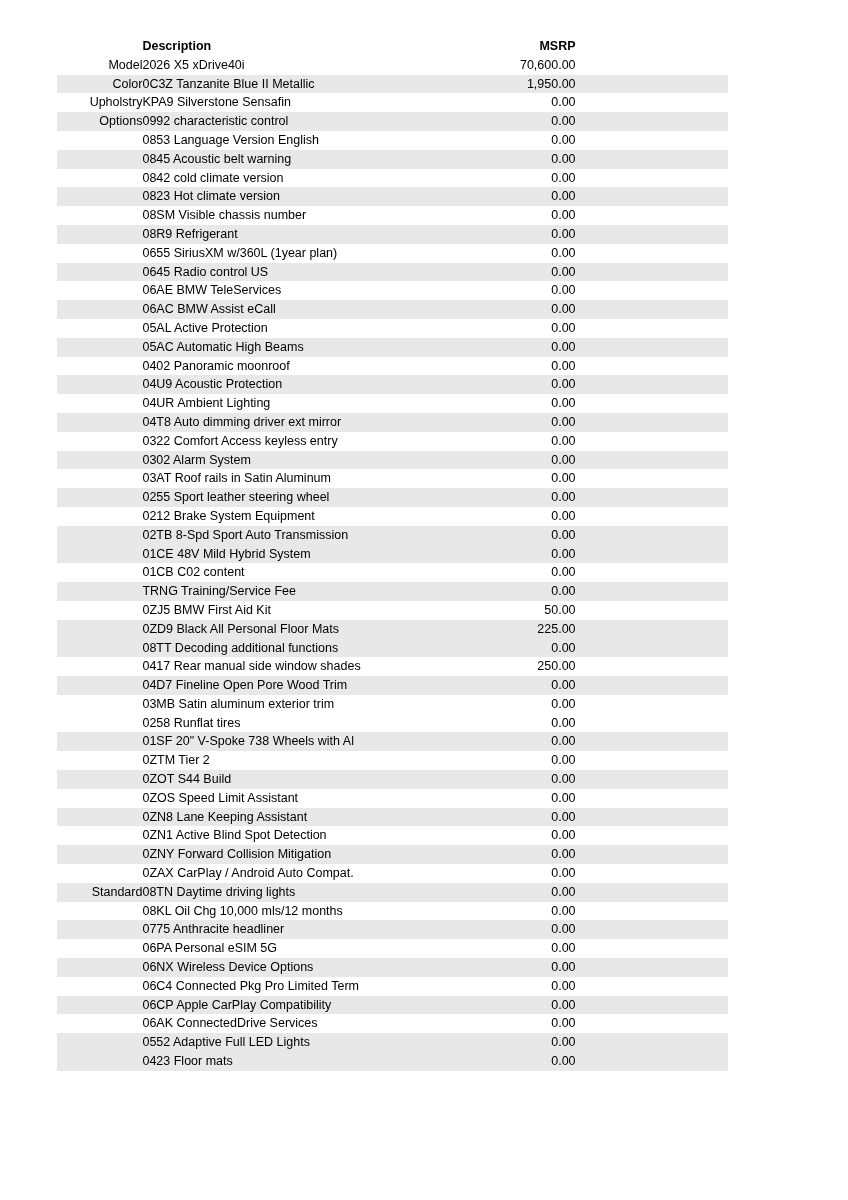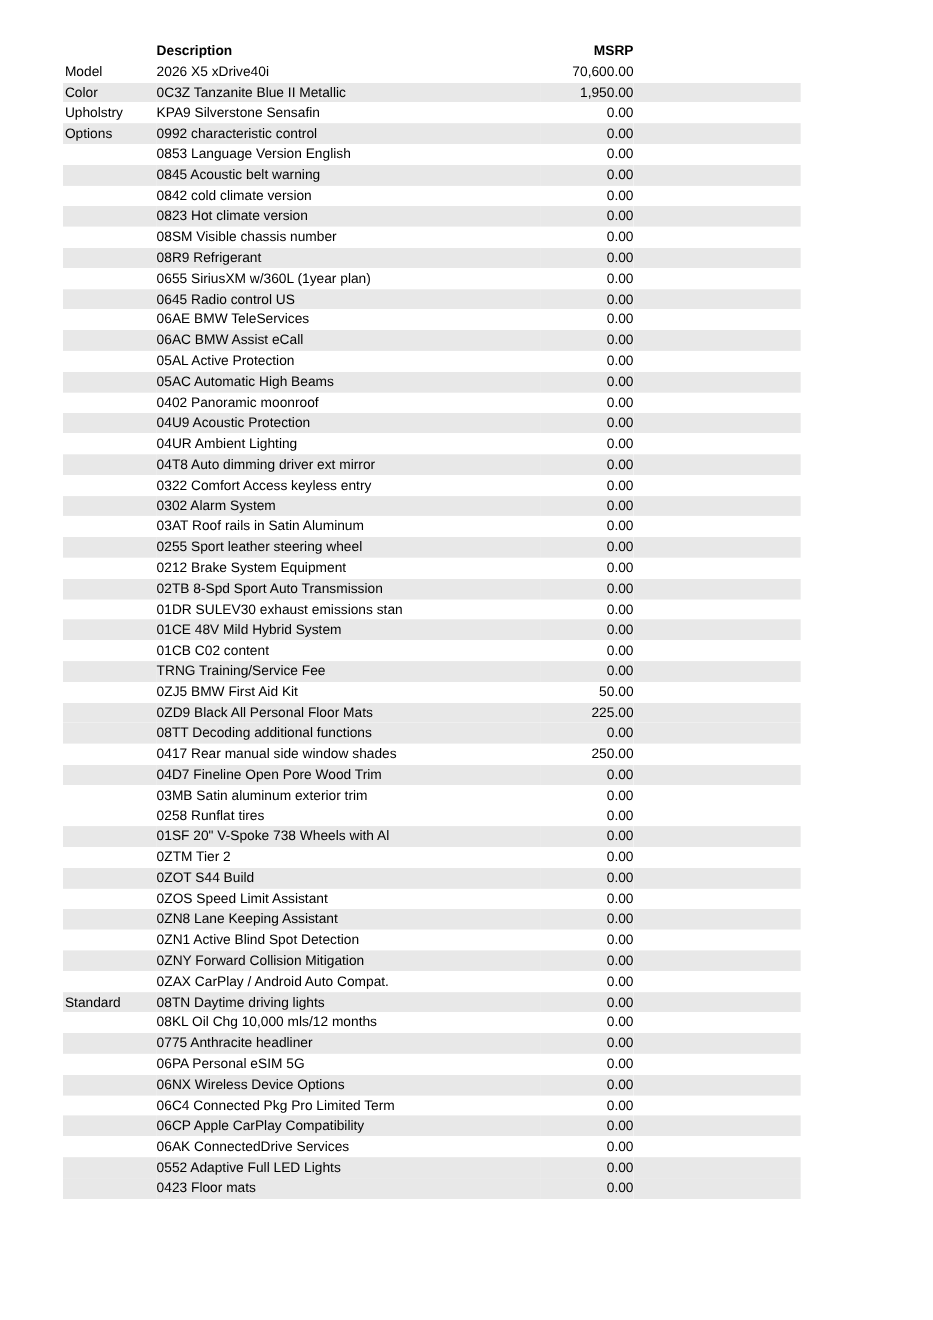--- a/index.html
+++ b/index.html
@@ -25,21 +25,21 @@
   th, td {
     padding: 0;
     height: 18.8px;
     line-height: 18.8px;
     font-size: 12.5px;
     white-space: nowrap;
     overflow: hidden;
     vertical-align: middle;
   }
   th { font-weight: bold; }
-  .cat  { width: 91px;  text-align: left;  padding-left: 2px; margin-top: 25px; }
+  .cat  { width: 91px;  text-align: right;  padding-left: 2px; margin-top: 25px; }
   .desc { width: 372px; text-align: left;  }
   .msrp { width: 90px;  text-align: right; }
   .fill { width: 180px; }
   tr.stripe td { background: var(--stripe, #e8e8e8); }
 </style>
 </head>
 <body>
 
 <div class="page">
   <table>
@@ -201,26 +201,20 @@
           <td class="desc">0212 Brake System Equipment</td>
           <td class="msrp">0.00</td>
           <td class="fill"></td>
         </tr>
         <tr class="stripe">
           <td class="cat"></td>
           <td class="desc">02TB 8-Spd Sport Auto Transmission</td>
           <td class="msrp">0.00</td>
           <td class="fill"></td>
         </tr>
-        <tr>
-          <td class="cat"></td>
-          <td class="desc">01DR SULEV30 exhaust emissions stan</td>
-          <td class="msrp">0.00</td>
-          <td class="fill"></td>
-        </tr>
         <tr class="stripe">
           <td class="cat"></td>
           <td class="desc">01CE 48V Mild Hybrid System</td>
           <td class="msrp">0.00</td>
           <td class="fill"></td>
         </tr>
         <tr>
           <td class="cat"></td>
           <td class="desc">01CB C02 content</td>
           <td class="msrp">0.00</td>

